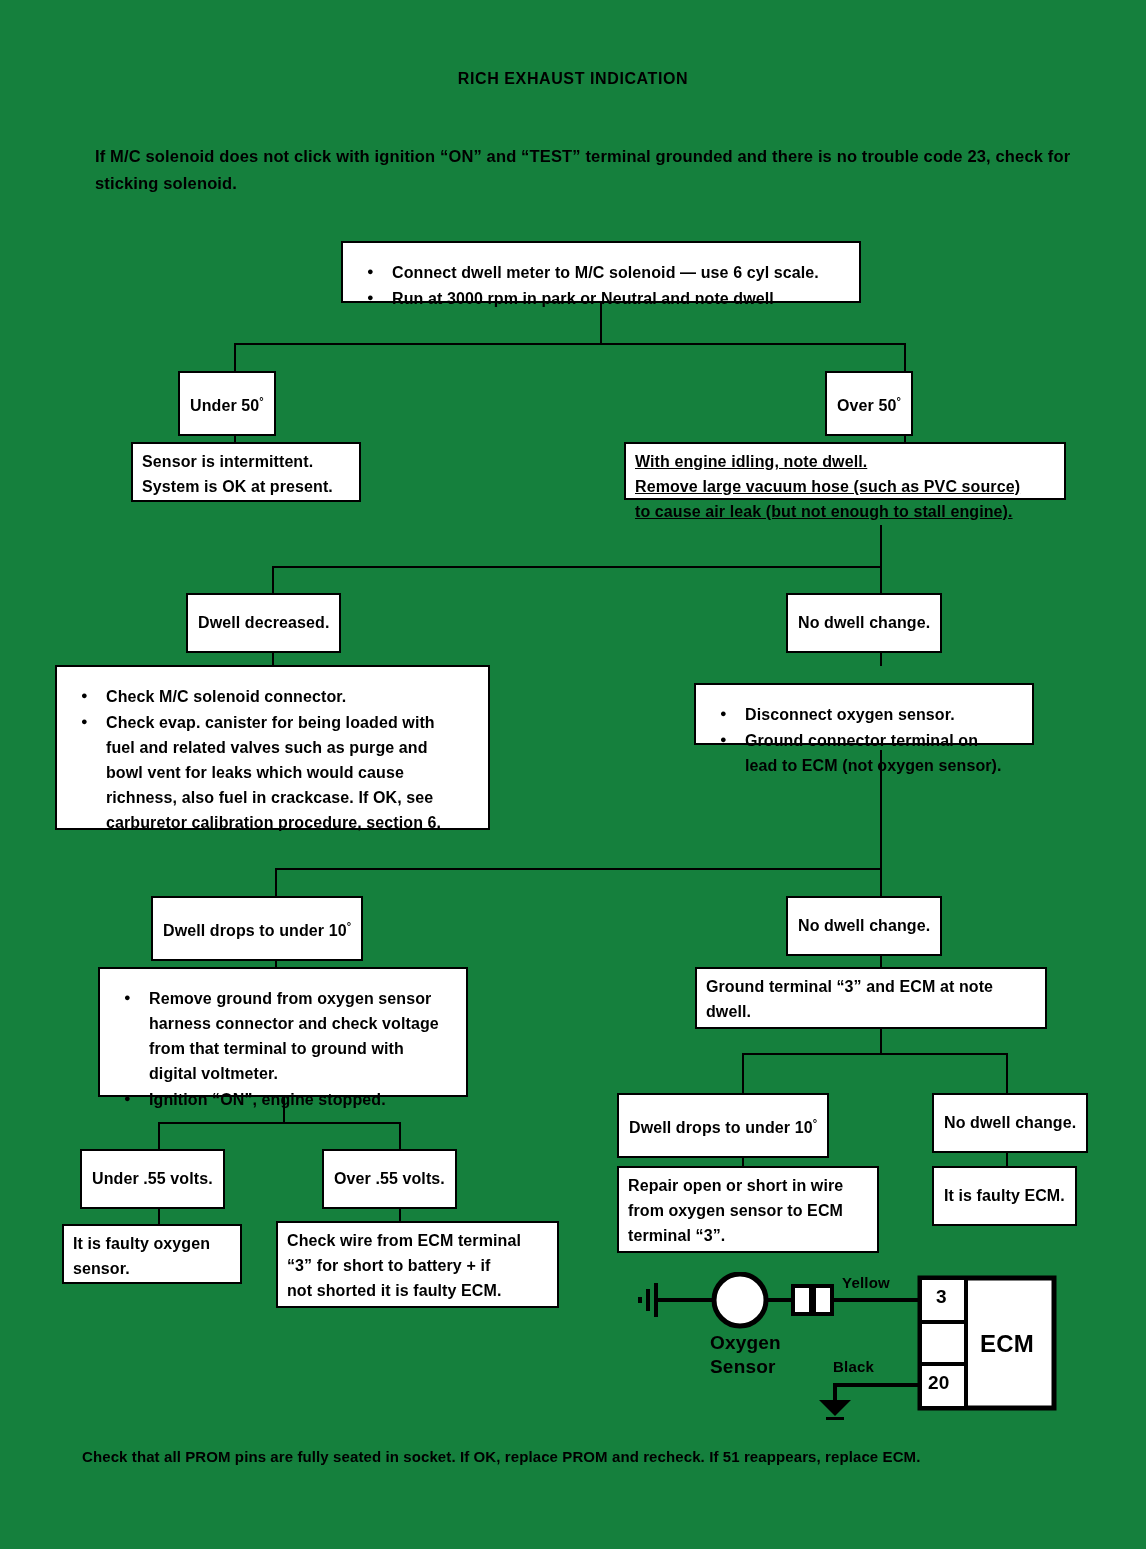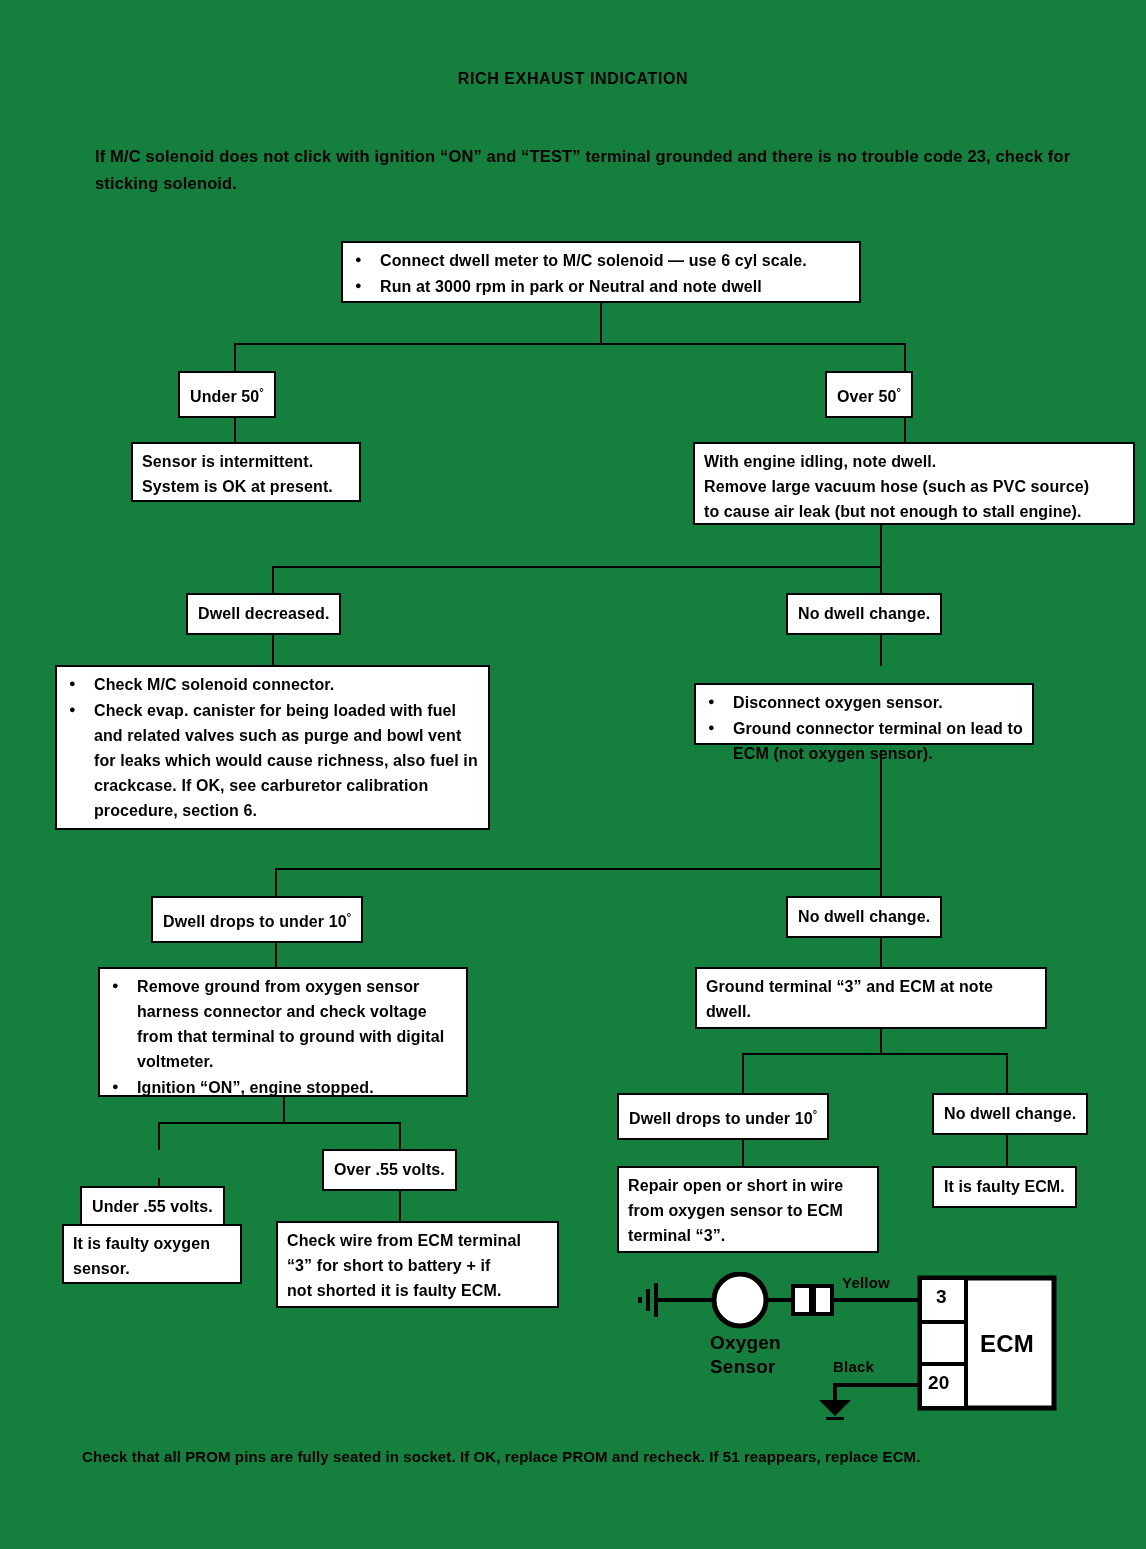--- a/index.html
+++ b/index.html
@@ -54,27 +54,27 @@
     background: #fff;
     box-sizing: border-box;
     font-size: 16px;
     font-weight: bold;
     line-height: 25px;
     letter-spacing: 0.1px;
     padding: 5px 9px 5px 9px;
     z-index: 3;
   }
   .box.small {
-    padding: 7px 10px;
+    padding: 16px 10px;
     border-width: 2.5px;
     white-space: nowrap;
     line-height: 24px;
   }
   .box ul {
-    margin: 0;
+    margin: 12px;
     padding: 0;
     list-style: none;
   }
   .box li {
     position: relative;
     padding-left: 28px;
     margin: 0 0 1px 0;
   }
   .box li::before {
     content: "\25CF";
@@ -149,21 +149,21 @@
   </div>
 
   <div class="ln v" style="left:234px; top:400px; height:43px;"></div>
   <div class="ln v" style="left:904px; top:400px; height:43px;"></div>
 
   <div class="box" style="left:131px; top:442px; width:230px; height:60px;">
     <p>Sensor is intermittent.</p>
     <p>System is OK at present.</p>
   </div>
 
-  <div class="box" style="left:693px; top:442px; width:442px; height:83px;">
+  <div class="box" style="left:624px; top:442px; width:442px; height:58px;text-decoration:underline;">
     <p>With engine idling, note dwell.</p>
     <p>Remove large vacuum hose (such as PVC source)</p>
     <p>to cause air leak (but not enough to stall engine).</p>
   </div>
 
   <div class="ln v" style="left:880px; top:525px; height:43px;"></div>
   <div class="ln h" style="left:272px; top:566px; width:610px;"></div>
   <div class="ln v" style="left:272px; top:566px; height:28px;"></div>
   <div class="ln v" style="left:880px; top:566px; height:28px;"></div>
 
@@ -231,21 +231,21 @@
   <div class="box small" style="left:617px; top:1093px;">
     <span>Dwell drops to under 10</span><span class="deg">°</span>
   </div>
   <div class="box small" style="left:932px; top:1093px;">
     <span>No dwell change.</span>
   </div>
 
   <div class="ln v" style="left:742px; top:1122px; height:45px;"></div>
   <div class="ln v" style="left:1006px; top:1122px; height:45px;"></div>
 
-  <div class="box small" style="left:80px; top:1149px;margin-top:37px;">
+  <div class="box small" style="left:80px; top:1149px;">
     <span>Under .55 volts.</span>
   </div>
   <div class="box small" style="left:322px; top:1149px;">
     <span>Over .55 volts.</span>
   </div>
 
   <div class="ln v" style="left:158px; top:1178px; height:47px;"></div>
   <div class="ln v" style="left:399px; top:1178px; height:44px;"></div>
 
   <div class="box" style="left:62px; top:1224px; width:180px; height:60px;">

